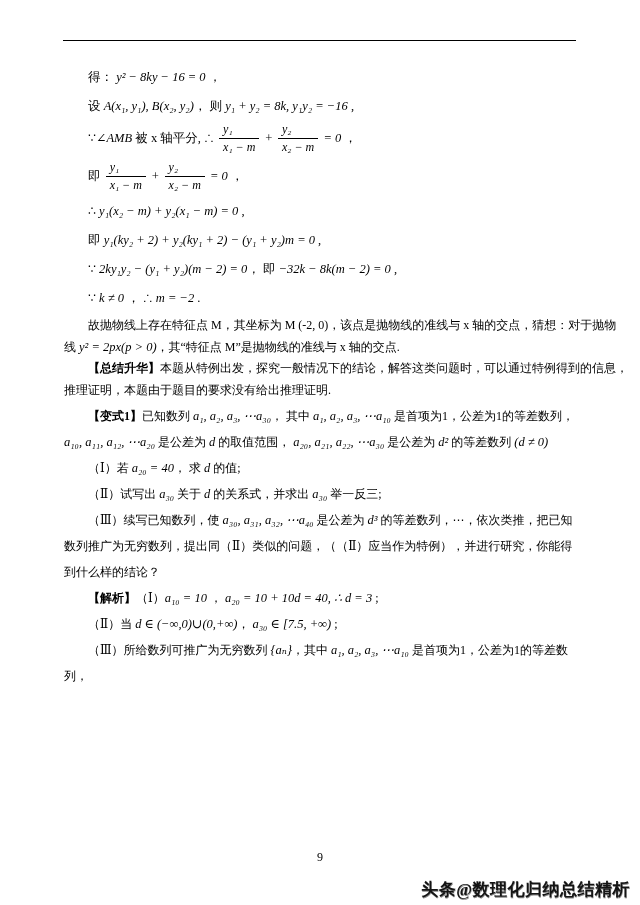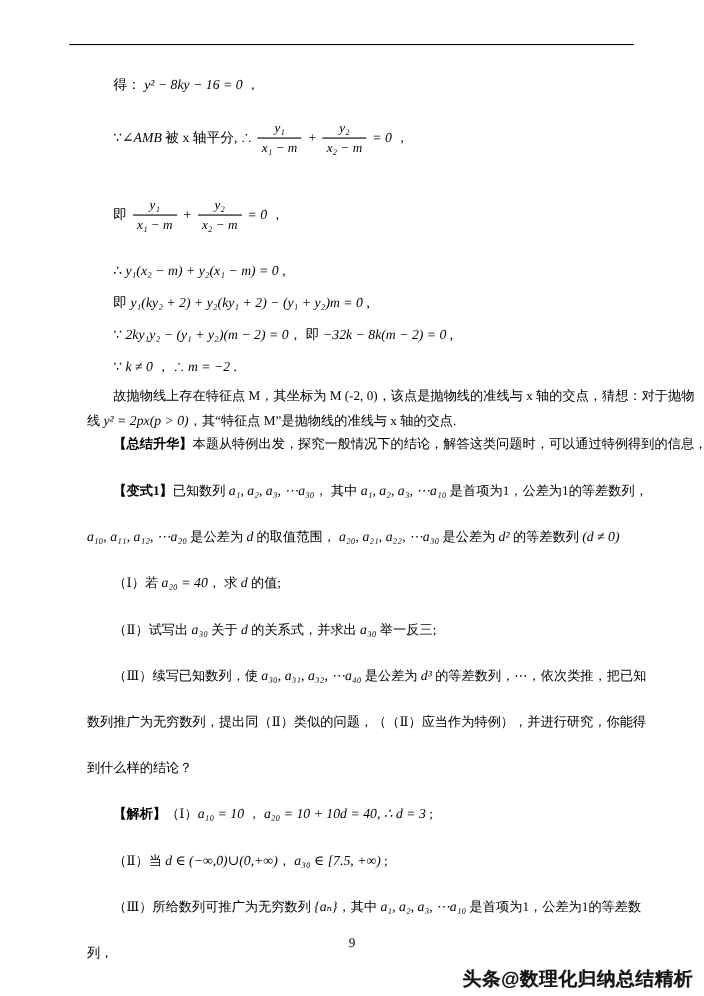--- a/index.html
+++ b/index.html
@@ -10,41 +10,40 @@
     font-family:"Liberation Serif","DejaVu Serif",serif;
     position:relative;
     overflow:hidden;
   }
   .page{position:absolute;inset:0;}
   .toprule{
     position:absolute;top:40px;left:63px;width:513px;
     border-top:1.5px solid #000;
   }
   #doc{
-    position:absolute;top:60px;left:79px;width:514px;
+    position:absolute;top:60px;left:64px;width:514px;
   }
   .line{white-space:nowrap;}
   .line.ind{padding-left:24px;}
   .kind-f{font-size:12.5px;line-height:24px;margin:5px 0;}
   .kind-p{font-size:12px;line-height:21.5px;margin:0;}
-  .kind-s{font-size:12px;line-height:22px;margin:20px 0;}
+  .kind-s{font-size:12px;line-height:22px;margin:4px 0;}
   .txt{font-style:normal;}
   .math{
     font-style:italic;
     font-family:"Liberation Serif","DejaVu Serif",serif;
     font-size:12.5px;
   }
   .btext{font-weight:bold;}
   .frac{
     display:inline-block;
     vertical-align:middle;
-    text-align:center;
     font-style:italic;
     font-size:12px;
-    margin:16px 2px;
+    margin:0 2px;
     position:relative;
     top:-1px;
   }
   .frac .num{
     display:block;
     border-bottom:1px solid #000;
     padding:0 4px 1px 4px;
     line-height:15px;
   }
   .frac .den{
@@ -52,44 +51,46 @@
     padding:1px 4px 0 4px;
     line-height:15px;
   }
   .pagenum{
     position:absolute;top:850px;left:0;right:0;
     text-align:center;
     font-size:12px;
   }
   .watermark{
     position:absolute;right:10px;bottom:4px;
-    font-family:Liberation Sans, sans-serif;
+    font-family:Liberation Serif, serif;
     font-weight:bold;
     font-size:17px;
     color:#141414;
     text-shadow:0.5px 0.5px 0 #8a8a8a;
     letter-spacing:0.5px;
   }
 </style>
 </head>
 <body>
 
 <div class="page">
   <div class="toprule"></div>
   <div id="doc">
       <div class="line kind-f ind"><span class="txt">得：  </span><span class="math">y² − 8ky − 16 = 0</span><span class="txt"> ，</span></div>
+      <div class="line kind-f ind"><span class="txt">设 </span><span class="math">A(x₁, y₁), B(x₂, y₂)</span><span class="txt">， 则 </span><span class="math">y₁ + y₂ = 8k, y₁y₂ = −16</span><span class="txt"> ,</span></div>
       <div class="line kind-f ind"><span class="txt">∵</span><span class="math">∠AMB</span><span class="txt"> 被 x 轴平分, ∴ </span><span class="frac"><span class="num">y₁</span><span class="den">x₁ − m</span></span><span class="math"> + </span><span class="frac"><span class="num">y₂</span><span class="den">x₂ − m</span></span><span class="math"> = 0</span><span class="txt"> ，</span></div>
       <div class="line kind-f ind"><span class="txt">即 </span><span class="frac"><span class="num">y₁</span><span class="den">x₁ − m</span></span><span class="math"> + </span><span class="frac"><span class="num">y₂</span><span class="den">x₂ − m</span></span><span class="math"> = 0</span><span class="txt"> ，</span></div>
       <div class="line kind-f ind"><span class="txt">∴ </span><span class="math">y₁(x₂ − m) + y₂(x₁ − m) = 0</span><span class="txt"> ,</span></div>
       <div class="line kind-f ind"><span class="txt">即 </span><span class="math">y₁(ky₂ + 2) + y₂(ky₁ + 2) − (y₁ + y₂)m = 0</span><span class="txt"> ,</span></div>
       <div class="line kind-f ind"><span class="txt">∵ </span><span class="math">2ky₁y₂ − (y₁ + y₂)(m − 2) = 0</span><span class="txt">， 即 </span><span class="math">−32k − 8k(m − 2) = 0</span><span class="txt"> ,</span></div>
       <div class="line kind-f ind"><span class="txt">∵ </span><span class="math">k ≠ 0</span><span class="txt"> ， ∴ </span><span class="math">m = −2</span><span class="txt"> .</span></div>
       <div class="line kind-p ind"><span class="txt">故抛物线上存在特征点 M，其坐标为 M (-2, 0)，该点是抛物线的准线与 x 轴的交点，猜想：对于抛物</span></div>
       <div class="line kind-p"><span class="txt">线 </span><span class="math">y² = 2px(p &gt; 0)</span><span class="txt">，其“特征点 M”是抛物线的准线与 x 轴的交点.</span></div>
       <div class="line kind-p ind"><span class="btext">【总结升华】</span><span class="txt">本题从特例出发，探究一般情况下的结论，解答这类问题时，可以通过特例得到的信息，</span></div>
+      <div class="line kind-p"><span class="txt">推理证明，本题由于题目的要求没有给出推理证明.</span></div>
       <div class="line kind-s ind"><span class="btext">【变式1】</span><span class="txt">已知数列 </span><span class="math">a₁, a₂, a₃, ⋯a₃₀</span><span class="txt">， 其中 </span><span class="math">a₁, a₂, a₃, ⋯a₁₀</span><span class="txt"> 是首项为1，公差为1的等差数列，</span></div>
       <div class="line kind-s"><span class="math">a₁₀, a₁₁, a₁₂, ⋯a₂₀</span><span class="txt"> 是公差为 </span><span class="math">d</span><span class="txt"> 的取值范围， </span><span class="math">a₂₀, a₂₁, a₂₂, ⋯a₃₀</span><span class="txt"> 是公差为 </span><span class="math">d²</span><span class="txt"> 的等差数列 </span><span class="math">(d ≠ 0)</span></div>
       <div class="line kind-s ind"><span class="txt">（Ⅰ）若 </span><span class="math">a₂₀ = 40</span><span class="txt">， 求 </span><span class="math">d</span><span class="txt"> 的值;</span></div>
       <div class="line kind-s ind"><span class="txt">（Ⅱ）试写出 </span><span class="math">a₃₀</span><span class="txt"> 关于 </span><span class="math">d</span><span class="txt"> 的关系式，并求出 </span><span class="math">a₃₀</span><span class="txt"> 举一反三;</span></div>
       <div class="line kind-s ind"><span class="txt">（Ⅲ）续写已知数列，使 </span><span class="math">a₃₀, a₃₁, a₃₂, ⋯a₄₀</span><span class="txt"> 是公差为 </span><span class="math">d³</span><span class="txt"> 的等差数列，⋯，依次类推，把已知</span></div>
       <div class="line kind-s"><span class="txt">数列推广为无穷数列，提出同（Ⅱ）类似的问题，（（Ⅱ）应当作为特例），并进行研究，你能得</span></div>
       <div class="line kind-s"><span class="txt">到什么样的结论？</span></div>
       <div class="line kind-s ind"><span class="btext">【解析】</span><span class="txt">（Ⅰ）</span><span class="math">a₁₀ = 10</span><span class="txt"> ， </span><span class="math">a₂₀ = 10 + 10d = 40, ∴ d = 3</span><span class="txt"> ;</span></div>
       <div class="line kind-s ind"><span class="txt">（Ⅱ）当 </span><span class="math">d ∈ (−∞,0)∪(0,+∞)</span><span class="txt">， </span><span class="math">a₃₀ ∈ [7.5, +∞)</span><span class="txt"> ;</span></div>
       <div class="line kind-s ind"><span class="txt">（Ⅲ）所给数列可推广为无穷数列 </span><span class="math">{aₙ}</span><span class="txt">，其中 </span><span class="math">a₁, a₂, a₃, ⋯a₁₀</span><span class="txt"> 是首项为1，公差为1的等差数</span></div>

